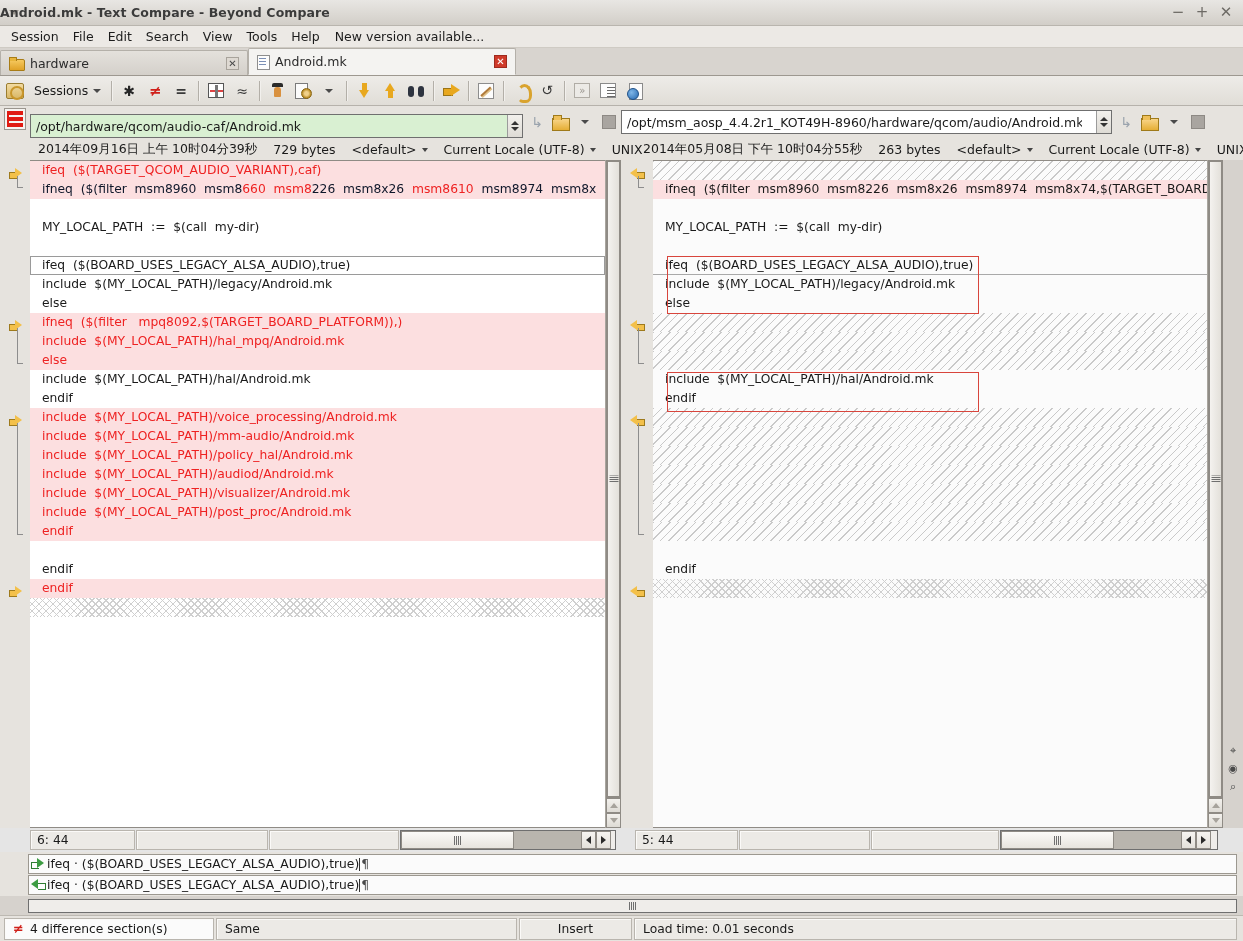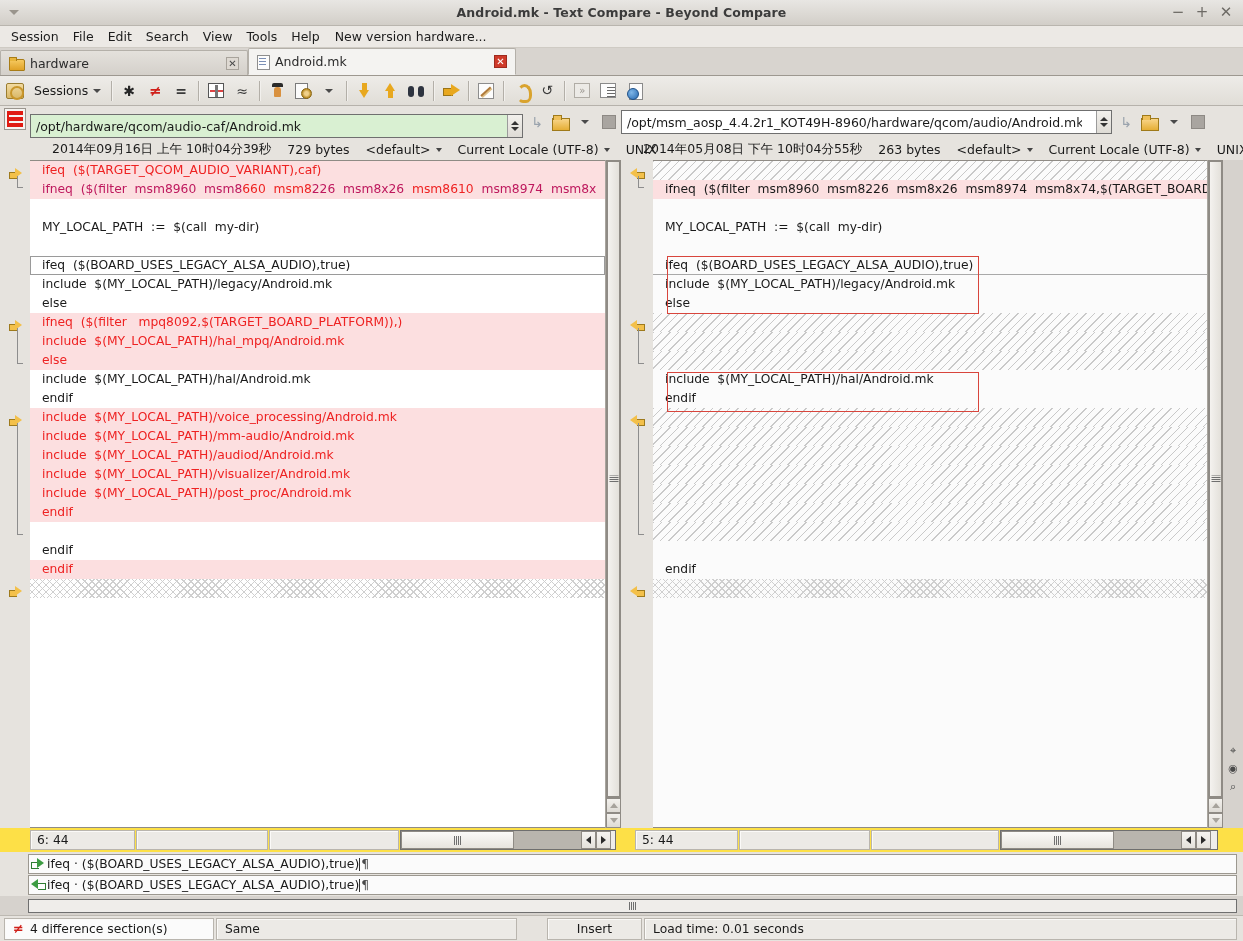--- a/index.html
+++ b/index.html
@@ -18,21 +18,21 @@
   
   .titlebar {
     height: 26px; min-height: 26px;
     background: linear-gradient(180deg,#e8e6e3 0%,#dcd9d4 55%,#d2cec8 100%);
     border-bottom: 1px solid #b9b5ae;
     display: flex; align-items: center; position: relative;
   }
   .titlebar .tb-left { width: 28px; display:flex; align-items:center; justify-content:center; }
   .tb-caret { width:0;height:0;border-left:5px solid transparent;border-right:5px solid transparent;border-top:5px solid #9a958d; }
   .titlebar .tb-title {
-    position:absolute; left:0; right:0; text-align:center;
+    position:absolute; left:0; right:0; 
     font-size: 12.5px; font-weight: bold; color: #3b3b3b;
     letter-spacing: 0.1px; pointer-events:none;
   }
   .tb-controls { margin-left:auto; display:flex; align-items:center; gap:2px; padding-right:6px; z-index:2; }
   .tb-btn { width:22px;height:20px;display:flex;align-items:center;justify-content:center;color:#6d6a65;font-size:15px;line-height:1; }
 
   
   .menubar {
     height: 22px; min-height:22px;
     background: #ece9e5;
@@ -153,21 +153,21 @@
   .pbtn { height:26px;min-width:24px;display:flex;align-items:center;justify-content:center;padding:0 2px; }
   .ic-hook { color:#9aa3ad; font-size:14px; }
   .ic-openfolder{width:18px;height:15px;position:relative;}
   .ic-openfolder::before{content:"";position:absolute;left:0;top:3px;width:16px;height:11px;background:linear-gradient(180deg,#f8d589,#e5ae35);border:1px solid #9f7a1a;}
   .ic-openfolder::after{content:"";position:absolute;left:1px;top:0px;width:7px;height:4px;background:#efc059;border:1px solid #9f7a1a;border-bottom:none;}
   .ic-stopsq{width:14px;height:14px;background:#a9a5a0;border:1px solid #8d8984;}
 
   
   .inforow { height:22px;min-height:22px;background:#e6e3de;display:flex;align-items:center;font-size:12.5px; }
   .infopane { display:flex;align-items:center;height:22px; }
-  .infopane.left { width:621px; padding-left:44px; }
+  .infopane.left { width:621px; padding-left:30px; }
   .infopane.right { width:622px; padding-left:14px;align-items:center; }
   .infocell { padding:0 8px; white-space:nowrap; }
   .infosep { width:1px;height:16px;background:#b8b4ad;box-shadow:1px 0 0 #f3f1ee; }
   .mini-caret { display:inline-block;width:0;height:0;border-left:3.5px solid transparent;border-right:3.5px solid transparent;border-top:4px solid #444;margin-left:5px;vertical-align:middle; }
 
   
   .panes { flex:1; display:flex; background:#d6d2cd; min-height:0; position:relative;border-radius:18px; }
   .pane { width:621px; display:flex; flex-direction:column; min-height:0; position:relative; }
   .pane.right { width:622px; }
   .pane-body { flex:1; display:flex; min-height:0; }
@@ -207,39 +207,39 @@
     background-color:#fbfbfb;
     background-image: repeating-linear-gradient(135deg,#cfcfcf 0,#cfcfcf 1px,transparent 1px,transparent 5px),
                       repeating-linear-gradient(45deg,#cfcfcf 0,#cfcfcf 1px,transparent 1px,transparent 5px);
   }
   .hatch-fill { background-color:#ffffff;
     background-image: repeating-linear-gradient(135deg,#cfcfcf 0,#cfcfcf 1px,transparent 1px,transparent 5px),
                       repeating-linear-gradient(45deg,#cfcfcf 0,#cfcfcf 1px,transparent 1px,transparent 5px);
   }
   .redbox { position:absolute; border:1px solid #d8453c; pointer-events:none; }
   .dim { color:#ee2222; }
-  .blk { color:#be185d; }
+  .blk { color:#0f172a; }
   .sel-underline { border-bottom:1px solid #a9a9a9; }
 
   
   .vsb { width:16px; flex:0 0 16px; background:#e6e3de; border-left:1px solid #a9a59e; display:flex; flex-direction:column; position:relative; }
   .vsb-track { flex:1; border:1px solid #8f8b85; background:#f0eeea; position:relative; margin:0; }
   .vsb-thumb { position:absolute; left:0; right:0; background:linear-gradient(90deg,#f4f2ef,#e3e0da); border:1px solid #8f8b85; }
   .vsb-thumb .grip { position:absolute;left:50%;top:50%;transform:translate(-50%,-50%);width:9px;height:7px;
     background-image:repeating-linear-gradient(180deg,#6f6f6f 0,#6f6f6f 1px,transparent 1px,transparent 2px); }
   .vsb-btn { height:15px; border:1px solid #8f8b85; background:linear-gradient(180deg,#f3f1ed,#dedbd5); display:flex;align-items:center;justify-content:center; }
   .tri-up{width:0;height:0;border-left:4px solid transparent;border-right:4px solid transparent;border-bottom:5px solid #a7a39c;}
   .tri-dn{width:0;height:0;border-left:4px solid transparent;border-right:4px solid transparent;border-top:5px solid #a7a39c;}
 
   
   .navcol { width:20px; flex:0 0 20px; background:#d6d2cd; display:flex; flex-direction:column; align-items:center; padding-top:2px; }
   .navbtn { width:16px;height:16px;display:flex;align-items:center;justify-content:center;color:#4a4a4a;font-size:11px;margin-top:2px; }
 
   
-  .statusrow { height:24px; min-height:24px; background:#fde047; display:flex; align-items:center; }
+  .statusrow { height:24px; min-height:24px; background:#e5e5e5; display:flex; align-items:center; }
   .statpane { height:24px; display:flex; align-items:center; }
   .statpane.left { width:621px; padding-left:30px; }
   .statpane.right { width:622px; padding-left:14px; }
   .statcell { height:20px; border:1px solid #b9b5ae; background:#eceae6; display:flex; align-items:center; padding:0 6px; font-size:12.3px; margin-right:1px; box-shadow: inset 1px 1px 0 #fbfaf8; }
   .hsb { height:20px; display:flex; align-items:center; border:1px solid #6f6f6f; background:#efedea; margin-right:1px; }
   .hsb-thumb { height:18px; background:linear-gradient(180deg,#fbfaf8,#e7e4de); border:1px solid #8f8b85; display:flex;align-items:center;justify-content:center; }
   .hsb-thumb .grip { width:7px;height:9px;background-image:repeating-linear-gradient(90deg,#6f6f6f 0,#6f6f6f 1px,transparent 1px,transparent 2px); }
   .hsb-rail { height:18px; background:#b9b5ae; }
   .hsb-btn { width:15px;height:18px;display:flex;align-items:center;justify-content:center;background:linear-gradient(180deg,#f6f4f1,#e4e1db);border:1px solid #8f8b85; }
   .tri-l{width:0;height:0;border-top:4px solid transparent;border-bottom:4px solid transparent;border-right:5px solid #2b2b2b;}
@@ -288,21 +288,21 @@
   </div>
 
   <div class="menubar">
     <div class="menu-item">Session</div>
     <div class="menu-item">File</div>
     <div class="menu-item">Edit</div>
     <div class="menu-item">Search</div>
     <div class="menu-item">View</div>
     <div class="menu-item">Tools</div>
     <div class="menu-item">Help</div>
-    <div class="menu-notice">New version hardware...</div>
+    <div class="menu-notice">New version available...</div>
   </div>
 
   <div class="tabbar">
     <div class="tab inactive">
       <span class="folder-icon"></span>
       <span class="tab-label">hardware</span>
       <span class="tab-close">✕</span>
     </div>
     <div class="tab active">
       <span class="doc-icon"></span>
@@ -480,20 +480,21 @@
             <div class="line sel">ifeq  ($(BOARD_USES_LEGACY_ALSA_AUDIO),true)</div>
             <div class="line same">include  $(MY_LOCAL_PATH)/legacy/Android.mk</div>
             <div class="line same">else</div>
             <div class="line diff">ifneq  ($(filter   mpq8092,$(TARGET_BOARD_PLATFORM)),)</div>
             <div class="line diff">include  $(MY_LOCAL_PATH)/hal_mpq/Android.mk</div>
             <div class="line diff">else</div>
             <div class="line same">include  $(MY_LOCAL_PATH)/hal/Android.mk</div>
             <div class="line same">endif</div>
             <div class="line diff">include  $(MY_LOCAL_PATH)/voice_processing/Android.mk</div>
             <div class="line diff">include  $(MY_LOCAL_PATH)/mm-audio/Android.mk</div>
+            <div class="line diff">include  $(MY_LOCAL_PATH)/policy_hal/Android.mk</div>
             <div class="line diff">include  $(MY_LOCAL_PATH)/audiod/Android.mk</div>
             <div class="line diff">include  $(MY_LOCAL_PATH)/visualizer/Android.mk</div>
             <div class="line diff">include  $(MY_LOCAL_PATH)/post_proc/Android.mk</div>
             <div class="line diff">endif</div>
             <div class="line same"></div>
             <div class="line same">endif</div>
             <div class="line diff">endif</div>
             <div class="line hatch-fill"></div>
             <div style="height:200px;background:#ffffff;"></div>
           </div>
@@ -643,17 +644,17 @@
   <div class="detail-hsb">
     <div class="grip"></div>
   </div>
 
   <div class="bottombar">
     <div class="bcell white" style="width:210px;">
       <span style="color:#d0201a;font-weight:bold;font-size:13px;">≠</span>
       <span>4 difference section(s)</span>
     </div>
     <div class="bcell" style="width:301px;">Same</div>
-    <div class="bcell" style="width:95px;justify-content:center;margin-left:28px;">Insert</div>
+    <div class="bcell" style="width:113px;justify-content:center;">Insert</div>
     <div class="bcell flexg">Load time: 0.01 seconds</div>
   </div>
 
 </div>
 
 </body></html>

